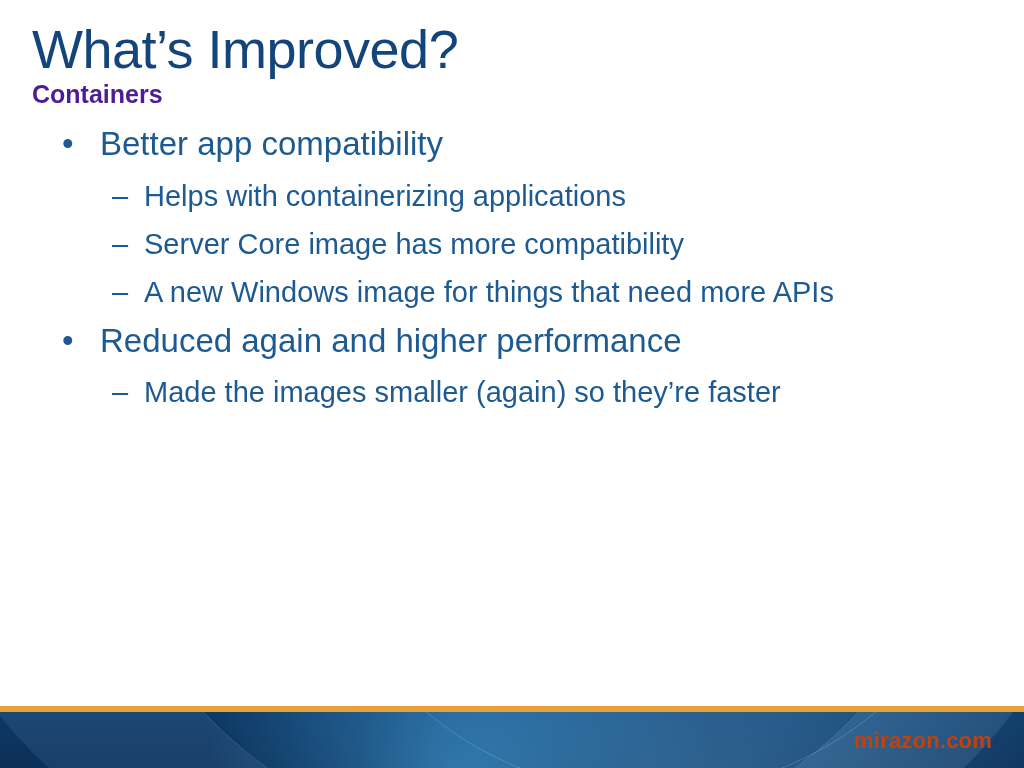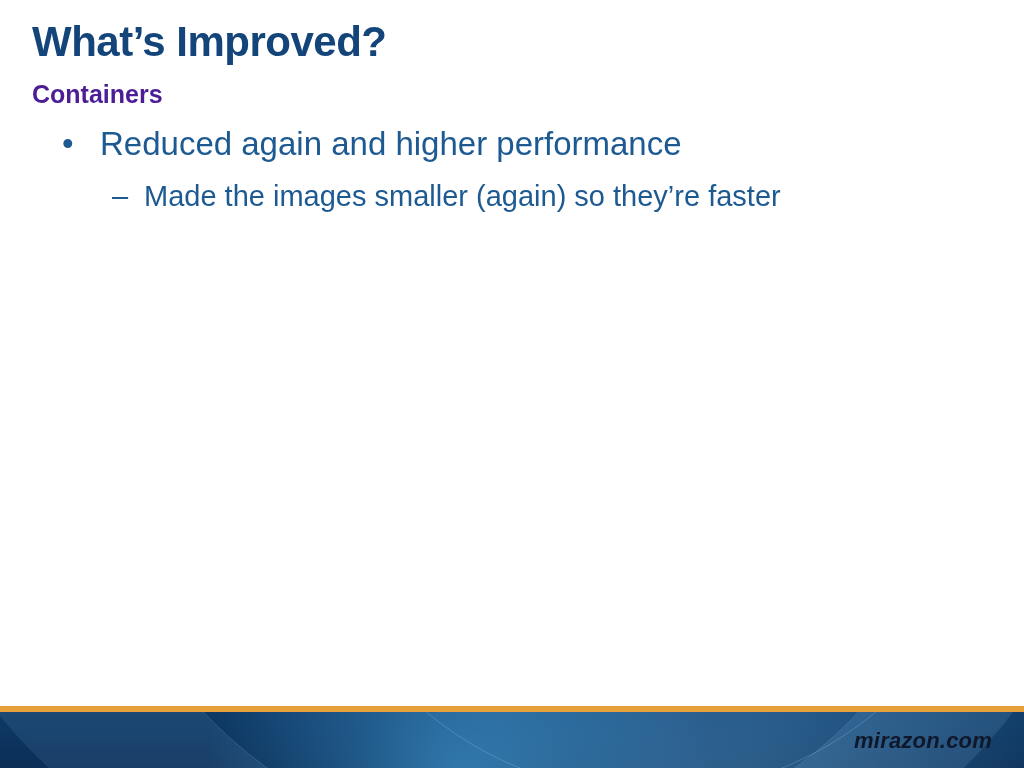--- a/index.html
+++ b/index.html
@@ -7,22 +7,22 @@
   .slide {
     position: relative;
     width: 1024px;
     height: 768px;
     background: #ffffff;
   }
   .title {
     position: absolute;
     left: 32px;
     top: 18px;
-    font-size: 42px;
-    font-weight: 700;
+    font-size: 54px;
+    font-weight: 400;
     color: #14457a;
     letter-spacing: -0.5px;
   }
   .subtitle {
     position: absolute;
     left: 32px;
     top: 80px;
     font-size: 25px;
     font-weight: 700;
     color: #4c1d95;
@@ -112,37 +112,44 @@
       -180px 30px 0 0 rgba(160,210,255,0.10);
   }
   .footer-bg::after {
     width: 700px; height: 700px;
     left: 300px; top: -620px;
   }
   .footer-text {
     position: absolute;
     right: 32px;
     bottom: 14px;
-    color: #0f172a;
+    color: #c2410c;
     font-size: 22px;
-    font-style: italic;
     font-weight: 700;
     letter-spacing: 0.2px;
   }
 </style>
 </head>
 <body>
 
 <div class="slide">
 
   <div class="title">What’s Improved?</div>
   <div class="subtitle">Containers</div>
 
   <div class="content">
     <ul class="level1">
+      <li>
+        <span>Better app compatibility</span>
+        <ul class="level2">
+          <li>Helps with containerizing applications</li>
+          <li>Server Core image has more compatibility</li>
+          <li>A new Windows image for things that need more APIs</li>
+        </ul>
+      </li>
       <li>
         <span>Reduced again and higher performance</span>
         <ul class="level2">
           <li>Made the images smaller (again) so they’re faster</li>
         </ul>
       </li>
     </ul>
   </div>
 
   <div class="footer-bar">

